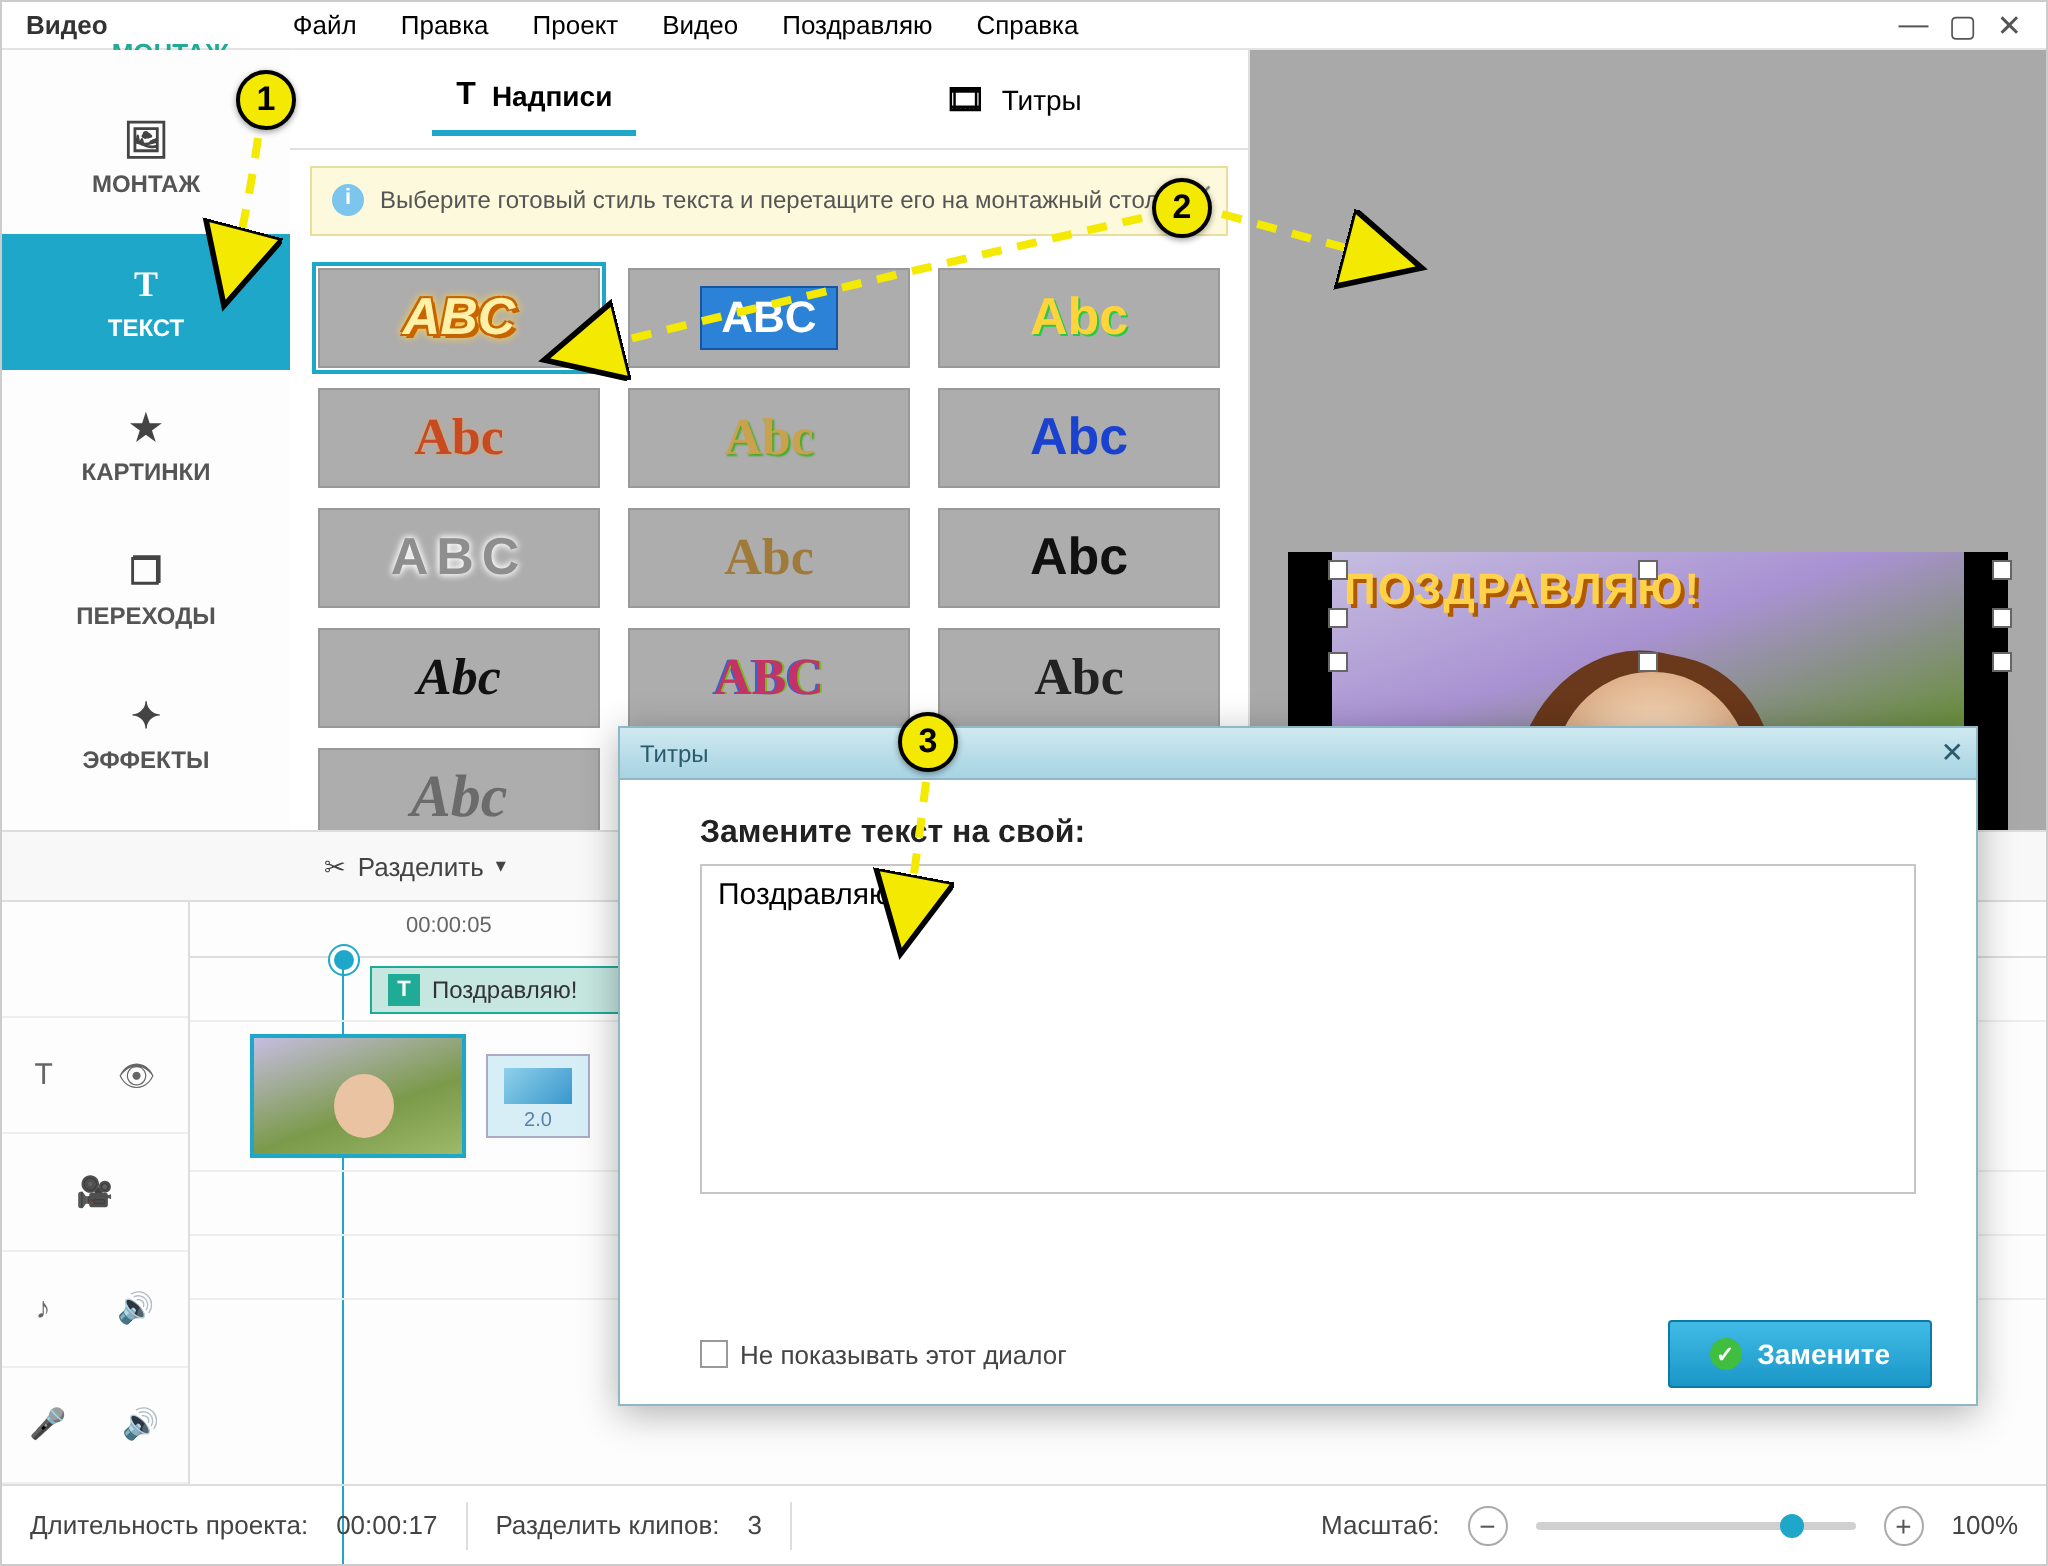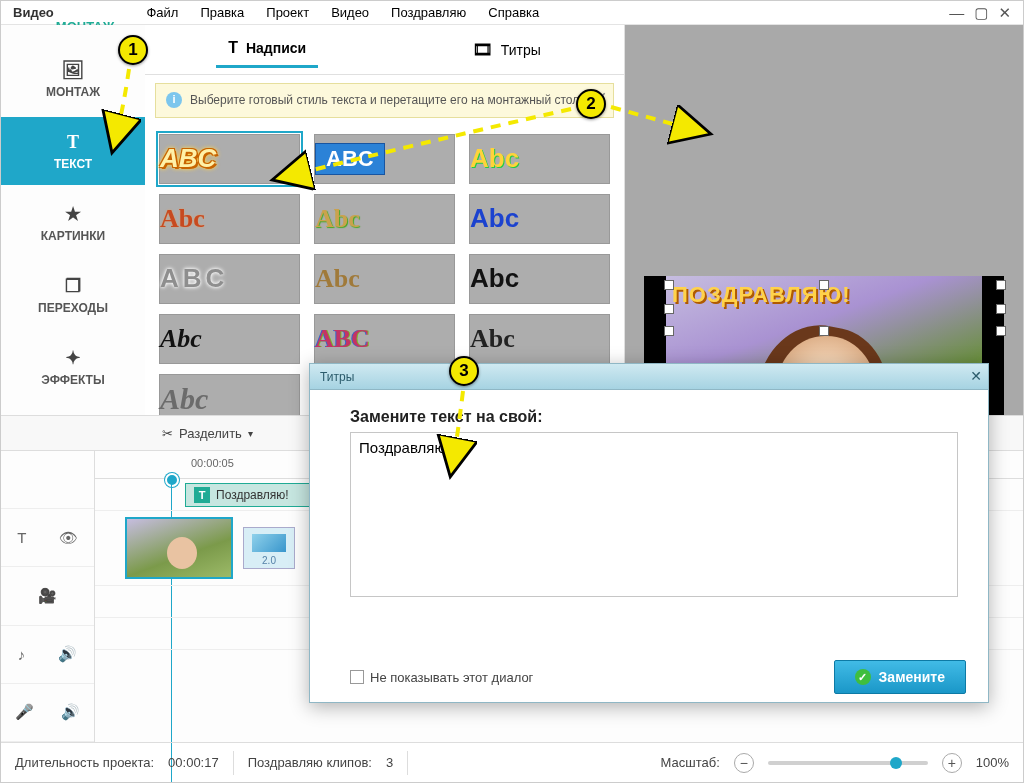--- a/index.html
+++ b/index.html
@@ -27,21 +27,21 @@
   
   .center { width: 480px; background: #fff; border-right: 1px solid #e0e0e0; display: flex; flex-direction: column; }
   .tabs { height: 50px; display: flex; align-items: center; justify-content: space-around; border-bottom: 1px solid #e0e0e0; font-size: 14px; }
   .tab { display: flex; align-items: center; gap: 8px; padding: 8px 12px; cursor: default; }
   .tab.active { font-weight: bold; border-bottom: 3px solid #1fa7c9; }
   .tab-icon { font-size: 16px; font-weight: bold; }
   .info-banner { margin: 8px 10px 8px 10px; background: #fdf9dc; border: 1px solid #e6df9d; padding: 8px 28px 8px 10px; font-size: 12px; color: #555; position: relative; display: flex; gap: 8px; line-height: 1.4; }
   .info-banner .info-ico { width: 16px; height: 16px; border-radius: 50%; background: #7cc6ed; color: #fff; display:flex; align-items:center; justify-content:center; font-size:11px; font-weight: bold; flex-shrink:0; }
   .info-banner .close { position: absolute; right: 6px; top: 4px; color: #888; font-size: 14px; cursor: default; }
   .style-grid { padding: 8px 14px; display: grid; grid-template-columns: repeat(3, 1fr); gap: 10px 14px; overflow-y: auto; }
-  .style-cell { height: 50px; background: #adadad; border: 1px solid #999; display: flex; align-items: center; justify-content: flex-start; font-size: 26px; font-weight: bold; cursor: default; }
+  .style-cell { height: 50px; background: #adadad; border: 1px solid #999; display: flex; align-items: center; justify-content: center; font-size: 26px; font-weight: bold; cursor: default; }
   .style-cell.selected { outline: 2px solid #1fa7c9; outline-offset: 1px; }
 
   
   .preview-pane { flex: 1; background: #a9a9a9; display: flex; align-items: center; justify-content: center; }
   .preview-frame { width: 360px; height: 215px; position: relative; }
   .preview-bars { position:absolute; top:0; bottom:0; width:22px; background:#000; }
   .preview-bars.left { left:0; } .preview-bars.right { right:0; }
   .preview-img { position:absolute; left:22px; right:22px; top:0; bottom:0; background: linear-gradient(160deg,#c6bde0 0%,#a992d2 30%,#6a8f3f 60%,#93b55c 100%); overflow:hidden; }
   .preview-text { position:absolute; top:6px; left:28px; right:10px; color:#ffd24a; font-size:22px; font-weight:bold; text-shadow:2px 2px 0 #b05a00; letter-spacing:1px; }
   .handle { position:absolute; width:10px; height:10px; background:#fff; border:1px solid #666; }
@@ -249,21 +249,21 @@
         <span>♪</span>
         <span>🔊</span>
       </div>
     <div class="tl-row">
         <span>🎤</span>
         <span>🔊</span>
       </div>
   </div>
   <div class="tl-body">
     <div class="ruler">
-      <span class="ruler-label" style="left:96px">00:00:05</span>
+      <span class="ruler-label" style="left:108px">00:00:05</span>
     </div>
     <div class="playhead"></div>
     <div class="playhead-line"></div>
     <div class="track">
       <div class="clip-text">
         <span class="t-ico">T</span>
         <span>Поздравляю!</span>
       </div>
     </div>
     <div class="track video">
@@ -276,21 +276,21 @@
     </div>
     <div class="track"></div>
     <div class="track"></div>
   </div>
 </div>
 
 <div class="statusbar">
   <span>Длительность проекта:</span>
   <span>00:00:17</span>
   <span class="sep"></span>
-  <span>Поздравляю клипов:</span>
+  <span>Разделить клипов:</span>
   <span>3</span>
   <span class="sep"></span>
   <span class="spacer"></span>
   <span>Масштаб:</span>
   <span class="zoom-btn">−</span>
   <div class="zoom-slider">
       <div class="thumb"></div>
     </div>
   <span class="zoom-btn">+</span>
   <span>100%</span>

